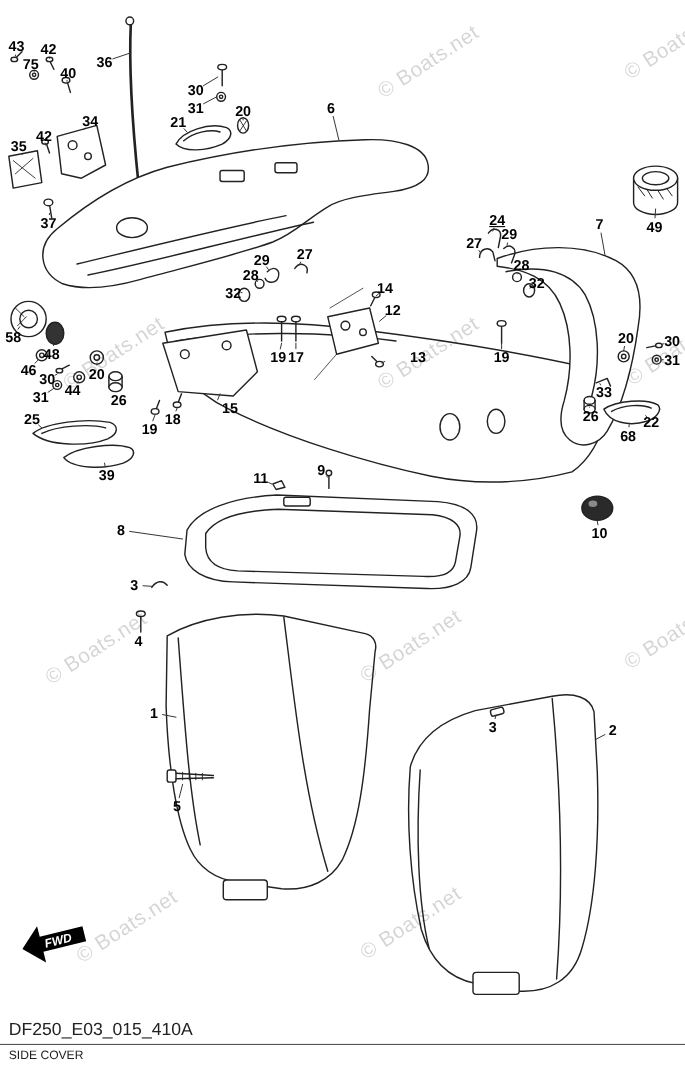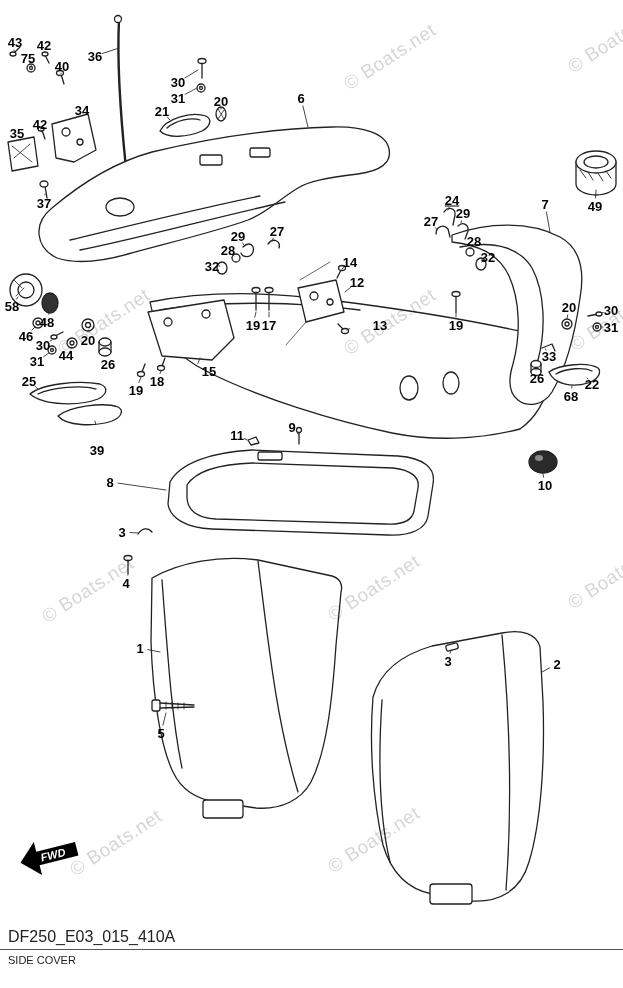--- a/index.html
+++ b/index.html
@@ -342,21 +342,21 @@
       <div class="callout" style="left: 88px; top: 340px;">20</div>
       <div class="callout" style="left: 66px; top: 355px;">44</div>
       <div class="callout" style="left: 37px; top: 361px;">31</div>
       <div class="callout" style="left: 108px; top: 364px;">26</div>
       <div class="callout" style="left: 253px; top: 325px;">19</div>
       <div class="callout" style="left: 269px; top: 325px;">17</div>
       <div class="callout" style="left: 209px; top: 371px;">15</div>
       <div class="callout" style="left: 157px; top: 381px;">18</div>
       <div class="callout" style="left: 136px; top: 390px;">19</div>
       <div class="callout" style="left: 29px; top: 381px;">25</div>
-      <div class="callout" style="left: 97px; top: 432px; margin-top: 18px;">39</div>
+      <div class="callout" style="left: 97px; top: 432px;">39</div>
       <div class="callout" style="left: 456px; top: 325px;">19</div>
       <div class="callout" style="left: 569px; top: 307px;">20</div>
       <div class="callout" style="left: 611px; top: 310px;">30</div>
       <div class="callout" style="left: 611px; top: 327px;">31</div>
       <div class="callout" style="left: 549px; top: 356px;">33</div>
       <div class="callout" style="left: 537px; top: 378px;">26</div>
       <div class="callout" style="left: 571px; top: 396px;">68</div>
       <div class="callout" style="left: 592px; top: 384px;">22</div>
       <div class="callout" style="left: 237px; top: 435px;">11</div>
       <div class="callout" style="left: 292px; top: 427px;">9</div>

